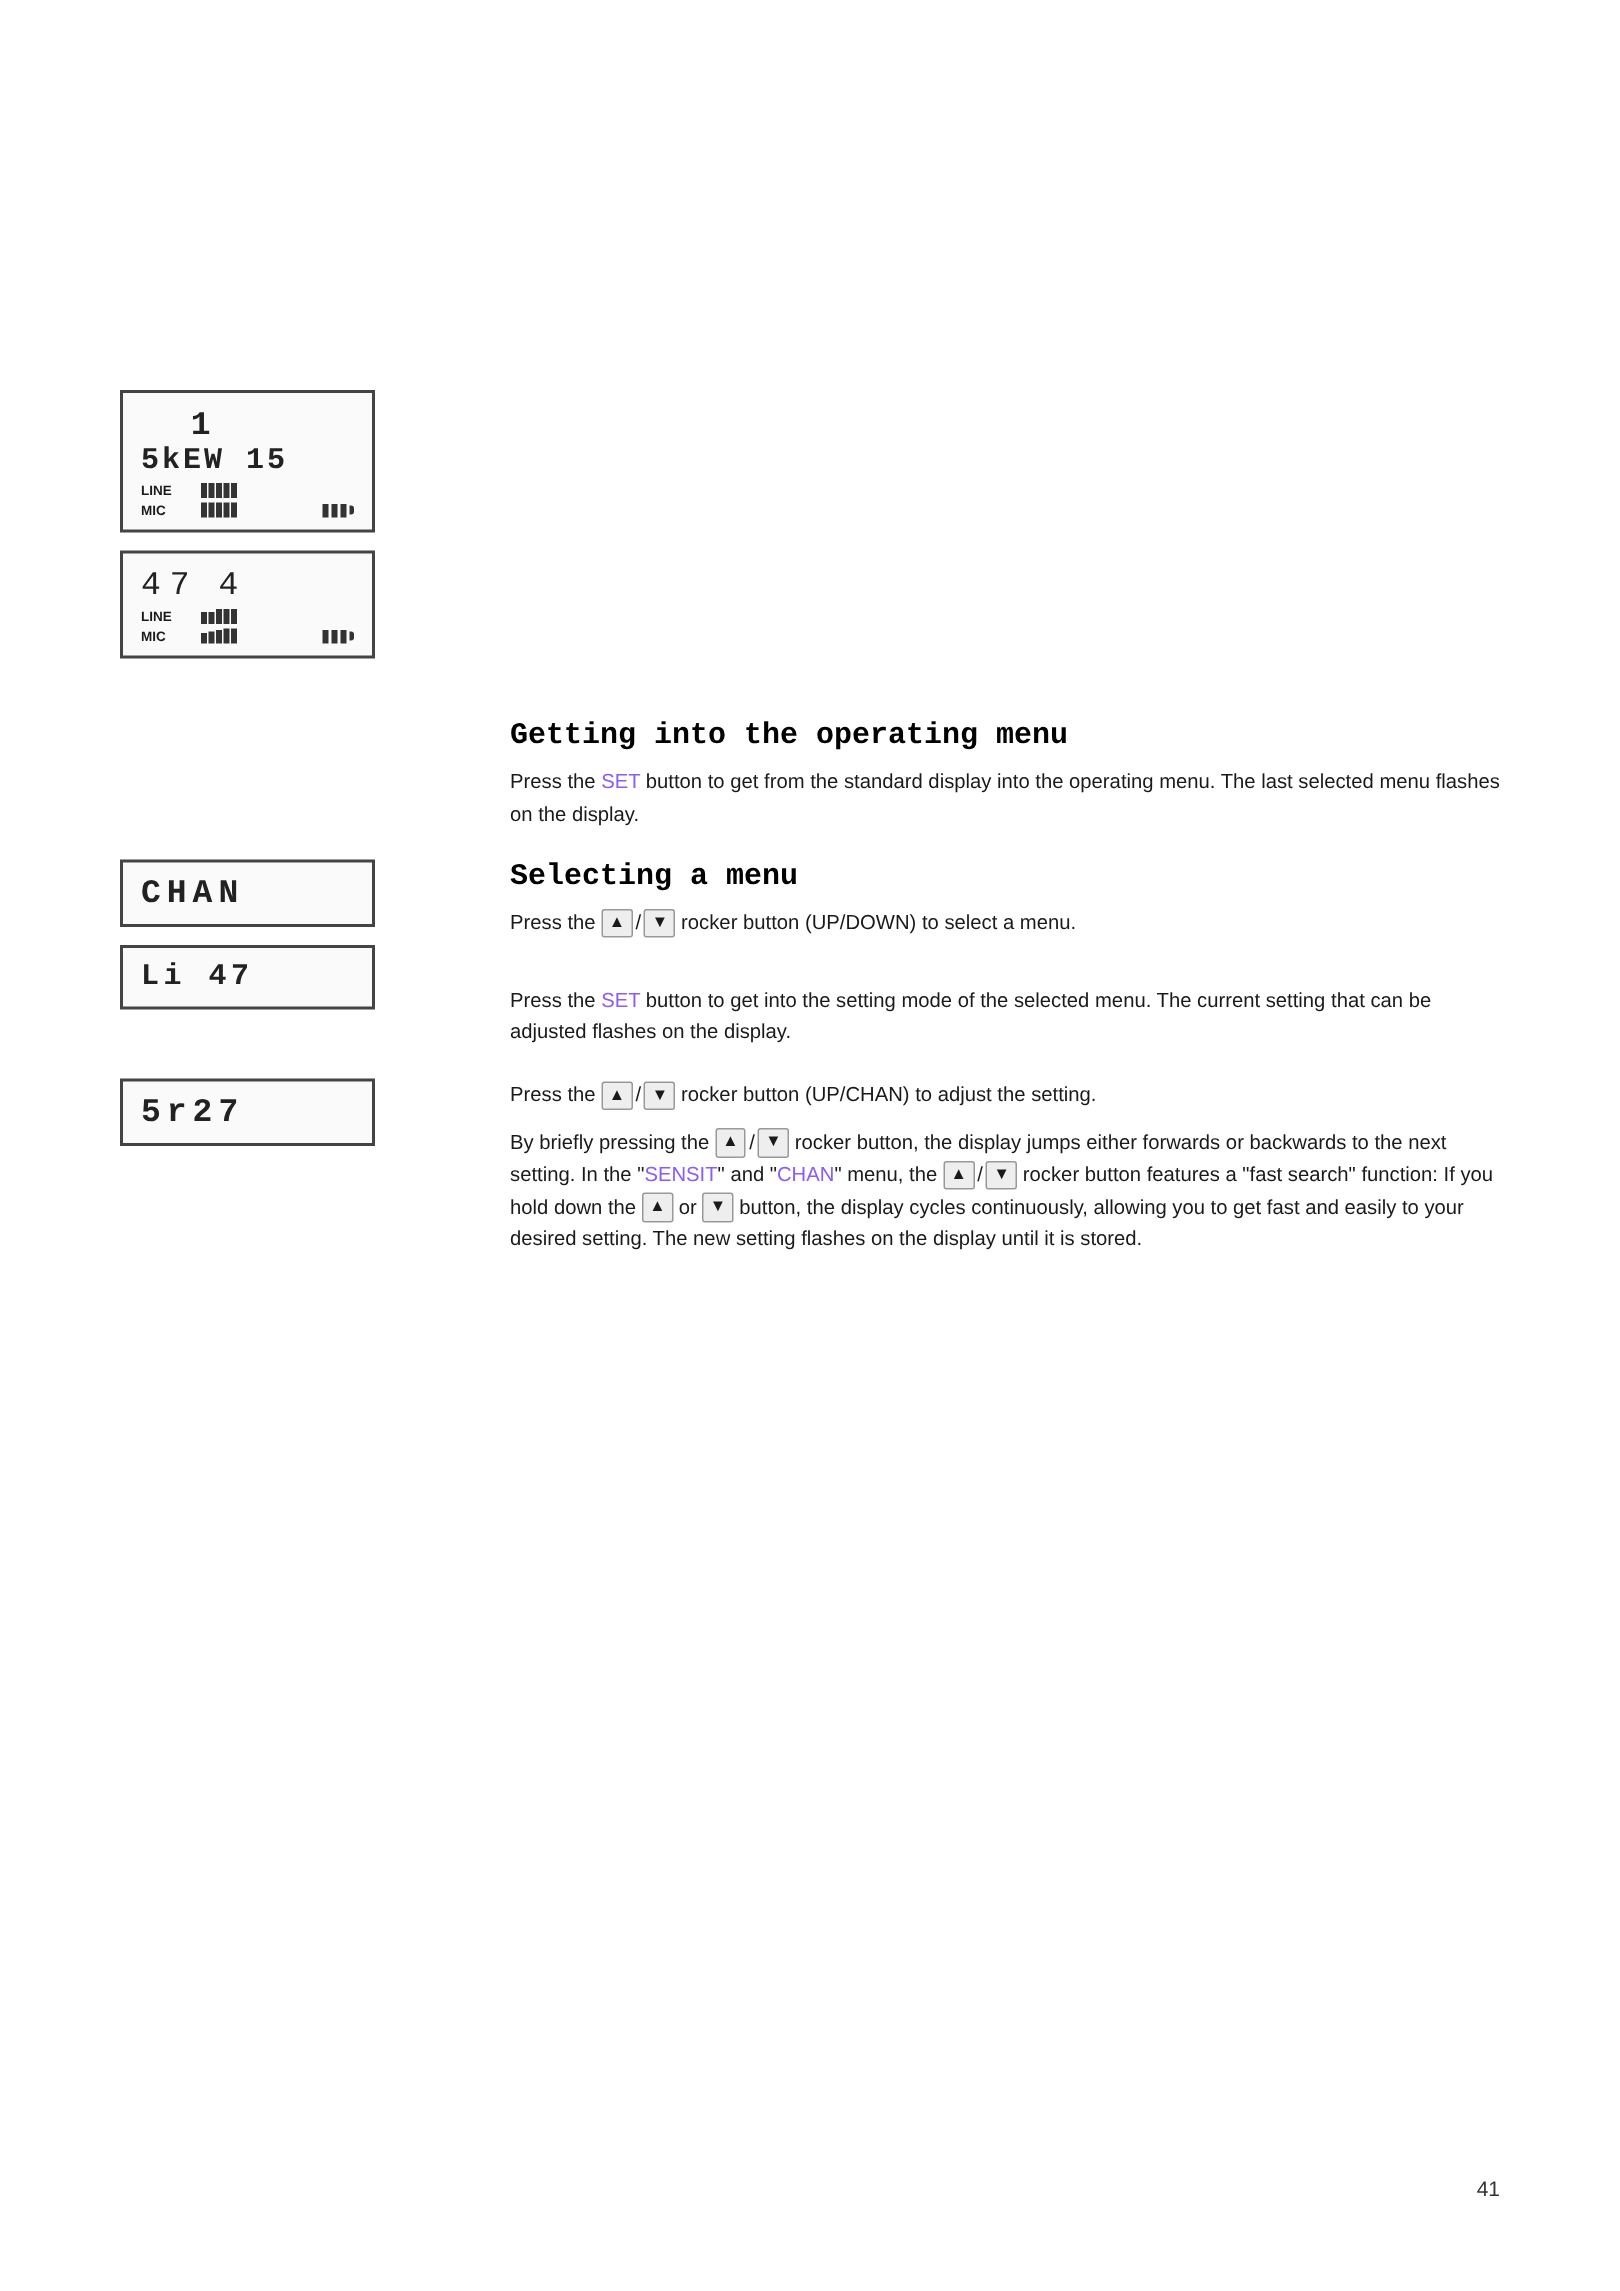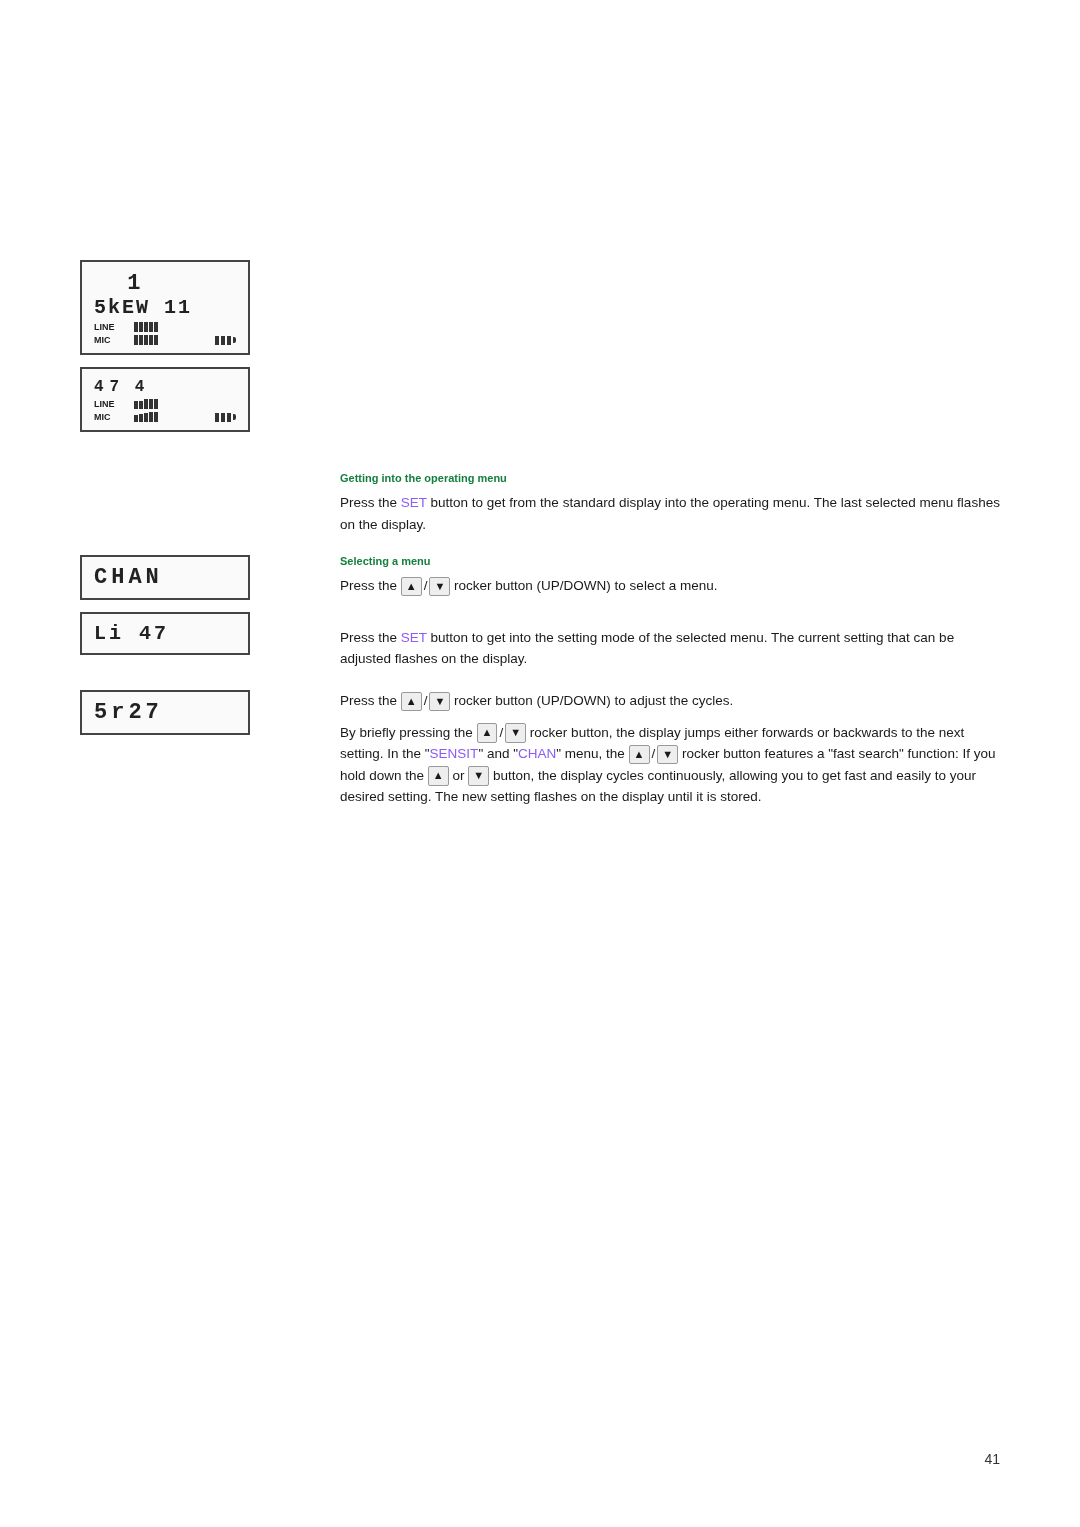--- a/index.html
+++ b/index.html
@@ -45,25 +45,26 @@
     .section-text {
       flex: 1;
       font-size: 13.5px;
       line-height: 1.6;
       color: #1a1a1a;
       padding-top: 5px;
     }
 
     
     .heading-orange {
-      color: #15803d;
-      font-size: 11px;
+      color: #000000;
+      font-size: 20px;
       font-weight: bold;
       margin-bottom: 8px;
       margin-top: 30px;
+      font-family: Liberation Mono, monospace;
     }
 
     .heading-orange:first-child {
       margin-top: 0;
     }
 
     
     .section-with-display {
       display: flex;
       flex-direction: row;
@@ -162,21 +163,21 @@
 </head>
 <body>
 
 <div class="page-container">
 
   <div class="section-transmitter">
     <div class="display-images-left">
 
       <div class="lcd-box-full">
         <div class="seg-display-text"> 1</div>
-        <div style="font-family:'Courier New',monospace;font-size:20px;font-weight:900;letter-spacing:2px;color:#222;">5kEW 11</div>
+        <div style="font-family:'Courier New',monospace;font-size:20px;font-weight:900;letter-spacing:2px;color:#222;">5kEW 15</div>
         <div class="lcd-indicators-row">
           <span class="indicator-label">LINE</span>
           <div class="bars-row">
             <div style="width:4px;height:10px;background:#333;"></div>
             <div style="width:4px;height:10px;background:#333;"></div>
             <div style="width:4px;height:10px;background:#333;"></div>
             <div style="width:4px;height:10px;background:#333;"></div>
             <div style="width:4px;height:10px;background:#333;"></div>
           </div>
         </div>
@@ -194,21 +195,21 @@
             <div style="width:4px;height:9px;background:#333;"></div>
             <div style="width:4px;height:9px;background:#333;"></div>
             <div style="width:3px;height:6px;background:#333;border-radius:0 2px 2px 0;"></div>
           </div>
         </div>
       </div>
 
       <div style="height:12px;"></div>
 
       <div class="lcd-box-full">
-        <div style="font-family:'Courier New',monospace;font-size:16px;font-weight:700;letter-spacing:3px;color:#222;">47 4</div>
+        <div style="font-family:'Courier New',monospace;font-size:22px;font-weight:400;letter-spacing:3px;color:#222;">47 4</div>
         <div class="lcd-indicators-row">
           <span class="indicator-label">LINE</span>
           <div class="bars-row">
             <div style="width:4px;height:8px;background:#333;"></div>
             <div style="width:4px;height:8px;background:#333;"></div>
             <div style="width:4px;height:10px;background:#333;"></div>
             <div style="width:4px;height:10px;background:#333;"></div>
             <div style="width:4px;height:10px;background:#333;"></div>
           </div>
         </div>
@@ -274,21 +275,21 @@
   <div>
     <div class="section-with-display">
       <div class="left-displays">
 
         <div class="lcd-box">
           <div style="font-family:'Courier New',monospace;font-size:22px;font-weight:900;letter-spacing:4px;color:#222;">5r27</div>
         </div>
       </div>
       <div class="right-text">
         <p class="para">
-          <span>Press the </span><span class="inline-btn">▲</span><span style="margin:0 2px;">/</span><span class="inline-btn">▼</span><span> rocker button (UP/DOWN) to adjust the cycles.</span>
+          <span>Press the </span><span class="inline-btn">▲</span><span style="margin:0 2px;">/</span><span class="inline-btn">▼</span><span> rocker button (UP/CHAN) to adjust the setting.</span>
         </p>
         <p class="para">
           <span>By briefly pressing the </span><span class="inline-btn">▲</span><span style="margin:0 2px;">/</span><span class="inline-btn">▼</span><span> rocker button, the display jumps either forwards or backwards to the next setting. In the "</span><span class="highlight-orange">SENSIT</span><span>" and "</span><span class="highlight-orange">CHAN</span><span>" menu, the </span><span class="inline-btn">▲</span><span style="margin:0 2px;">/</span><span class="inline-btn">▼</span><span> rocker button features a "fast search" function: If you hold down the </span><span class="inline-btn">▲</span><span> or </span><span class="inline-btn">▼</span><span> button, the display cycles continuously, allowing you to get fast and easily to your desired setting. The new setting flashes on the display until it is stored.</span>
         </p>
       </div>
     </div>
   </div>
 
   <div class="page-number">41</div>
 

